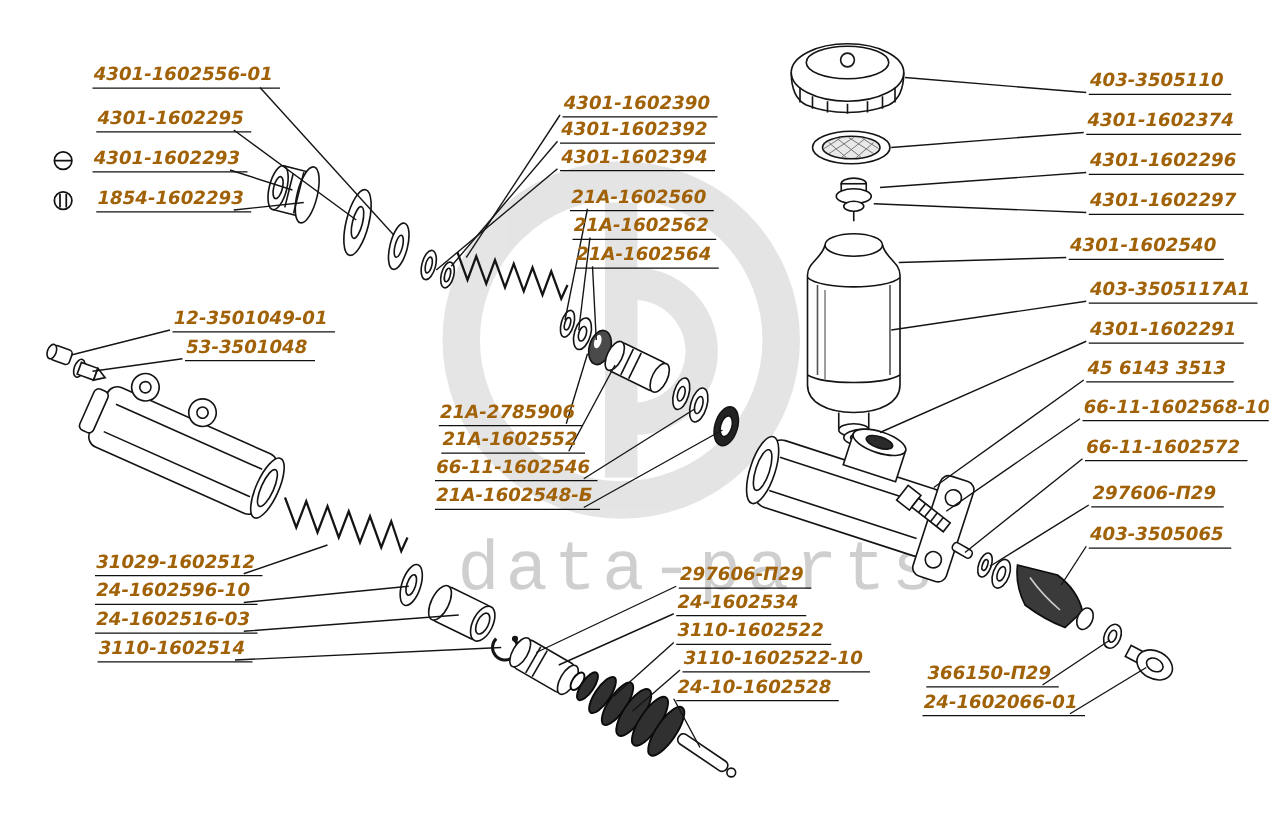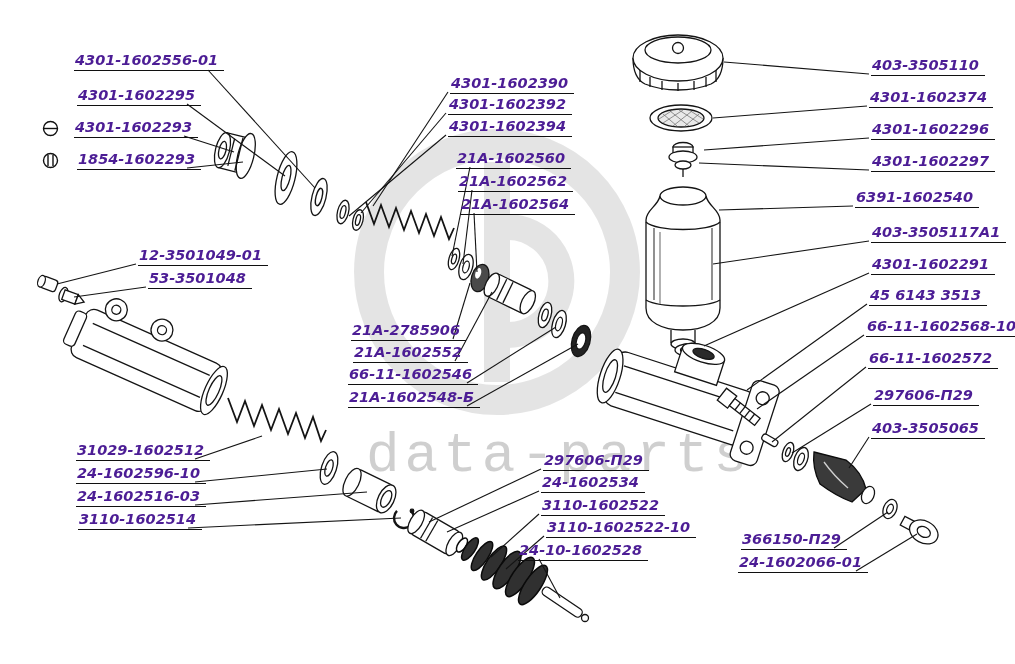--- a/index.html
+++ b/index.html
@@ -11,21 +11,21 @@
   .watermark-text {
     position:absolute; left:366px; top:424px;
     font-size:56px; letter-spacing:5px; font-weight:400;
     color:rgba(130,130,130,0.38);
     z-index:1; white-space:nowrap; user-select:none;font-family:Liberation Mono, monospace;
   }
   #diagram-svg { position:absolute; left:0; top:0; z-index:2; }
   .label {
     position:absolute; z-index:3; white-space:nowrap;
     font-style:italic; font-weight:bold; font-size:14.5px; line-height:17px;
-    color:#4c1d95;
+    color:#a16207;
     border-bottom:1.4px solid #101010;
     padding:0 6px 1px 1px;
   }
   .vicon { position:absolute; z-index:3; }
 </style>
 </head>
 <body>
 
 <div class="watermark-text">data-parts</div>
 
@@ -340,27 +340,27 @@
 
 <div class="label" style="left:76px;top:442px">31029-1602512</div>
 <div class="label" style="left:76px;top:465px">24-1602596-10</div>
 <div class="label" style="left:76px;top:488px">24-1602516-03</div>
 <div class="label" style="left:78px;top:511px">3110-1602514</div>
 
 <div class="label" style="left:543px;top:452px">297606-П29</div>
 <div class="label" style="left:541px;top:474px">24-1602534</div>
 <div class="label" style="left:541px;top:497px">3110-1602522</div>
 <div class="label" style="left:546px;top:519px">3110-1602522-10</div>
-<div class="label" style="left:518px;top:542px">24-10-1602528</div>
+<div class="label" style="left:541px;top:542px">24-10-1602528</div>
 
 <div class="label" style="left:871px;top:57px">403-3505110</div>
 <div class="label" style="left:869px;top:89px">4301-1602374</div>
 <div class="label" style="left:871px;top:121px">4301-1602296</div>
 <div class="label" style="left:871px;top:153px">4301-1602297</div>
-<div class="label" style="left:855px;top:189px">6391-1602540</div>
+<div class="label" style="left:855px;top:189px">4301-1602540</div>
 <div class="label" style="left:871px;top:224px">403-3505117А1</div>
 <div class="label" style="left:871px;top:256px">4301-1602291</div>
 <div class="label" style="left:869px;top:287px">45 6143 3513</div>
 <div class="label" style="left:866px;top:318px">66-11-1602568-10</div>
 <div class="label" style="left:868px;top:350px">66-11-1602572</div>
 <div class="label" style="left:873px;top:387px">297606-П29</div>
 <div class="label" style="left:871px;top:420px">403-3505065</div>
 
 <div class="label" style="left:741px;top:531px">366150-П29</div>
 <div class="label" style="left:738px;top:554px">24-1602066-01</div>

